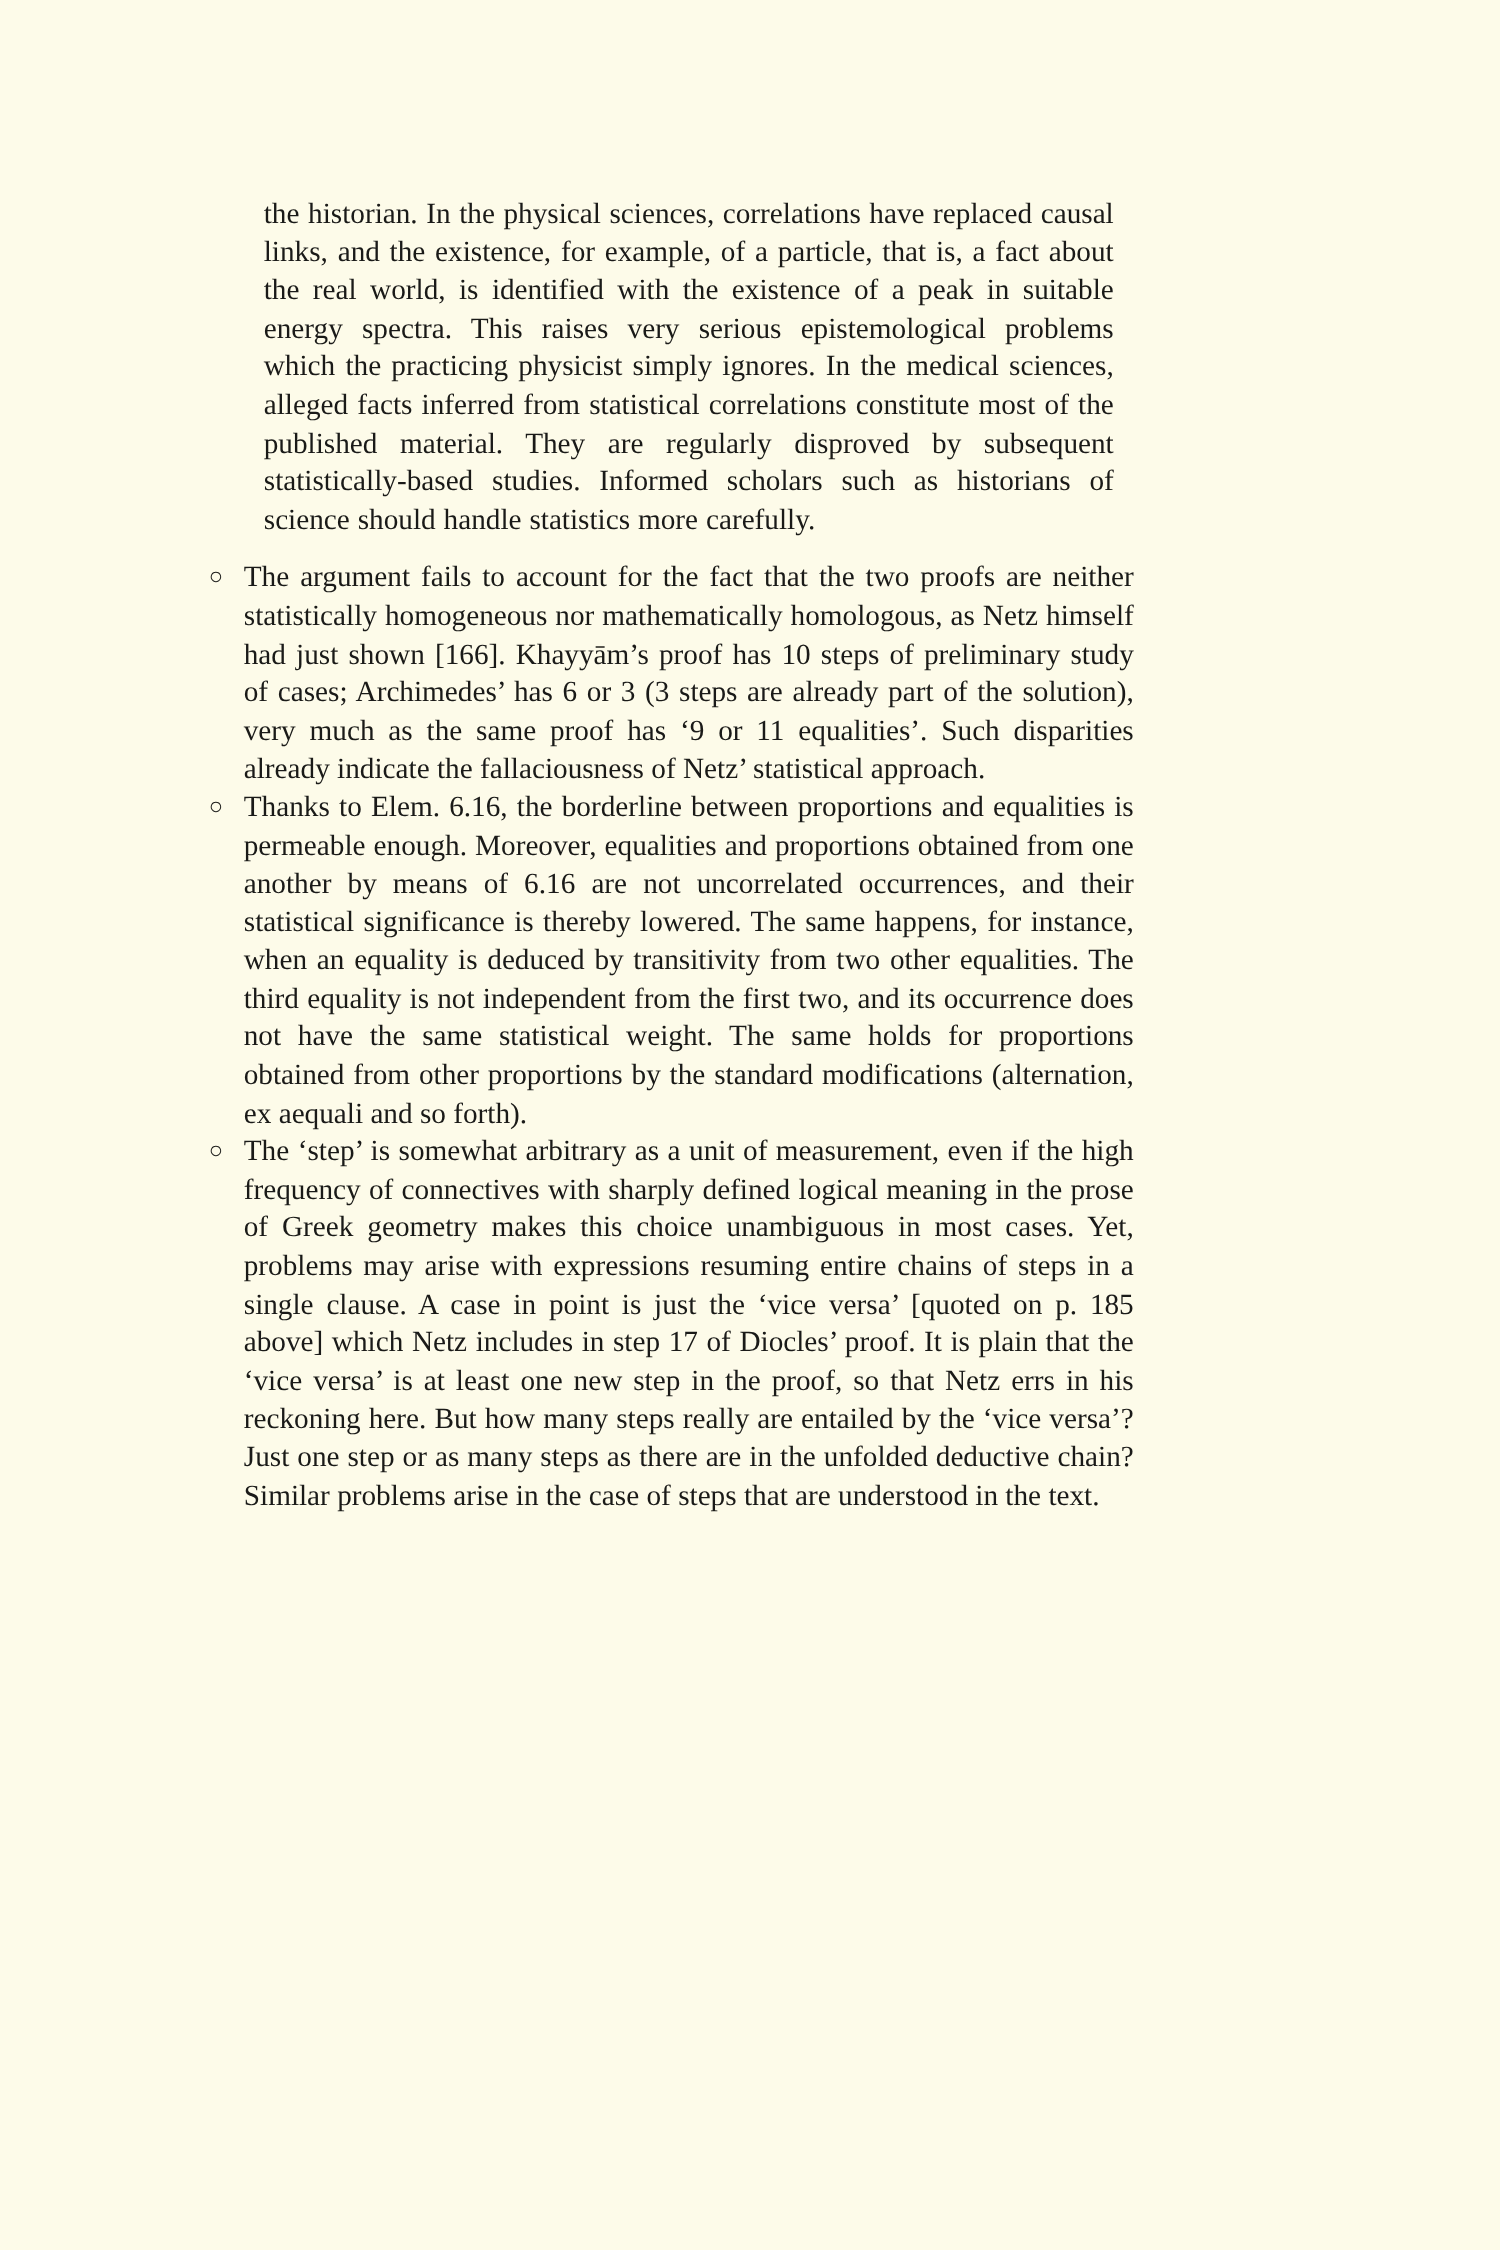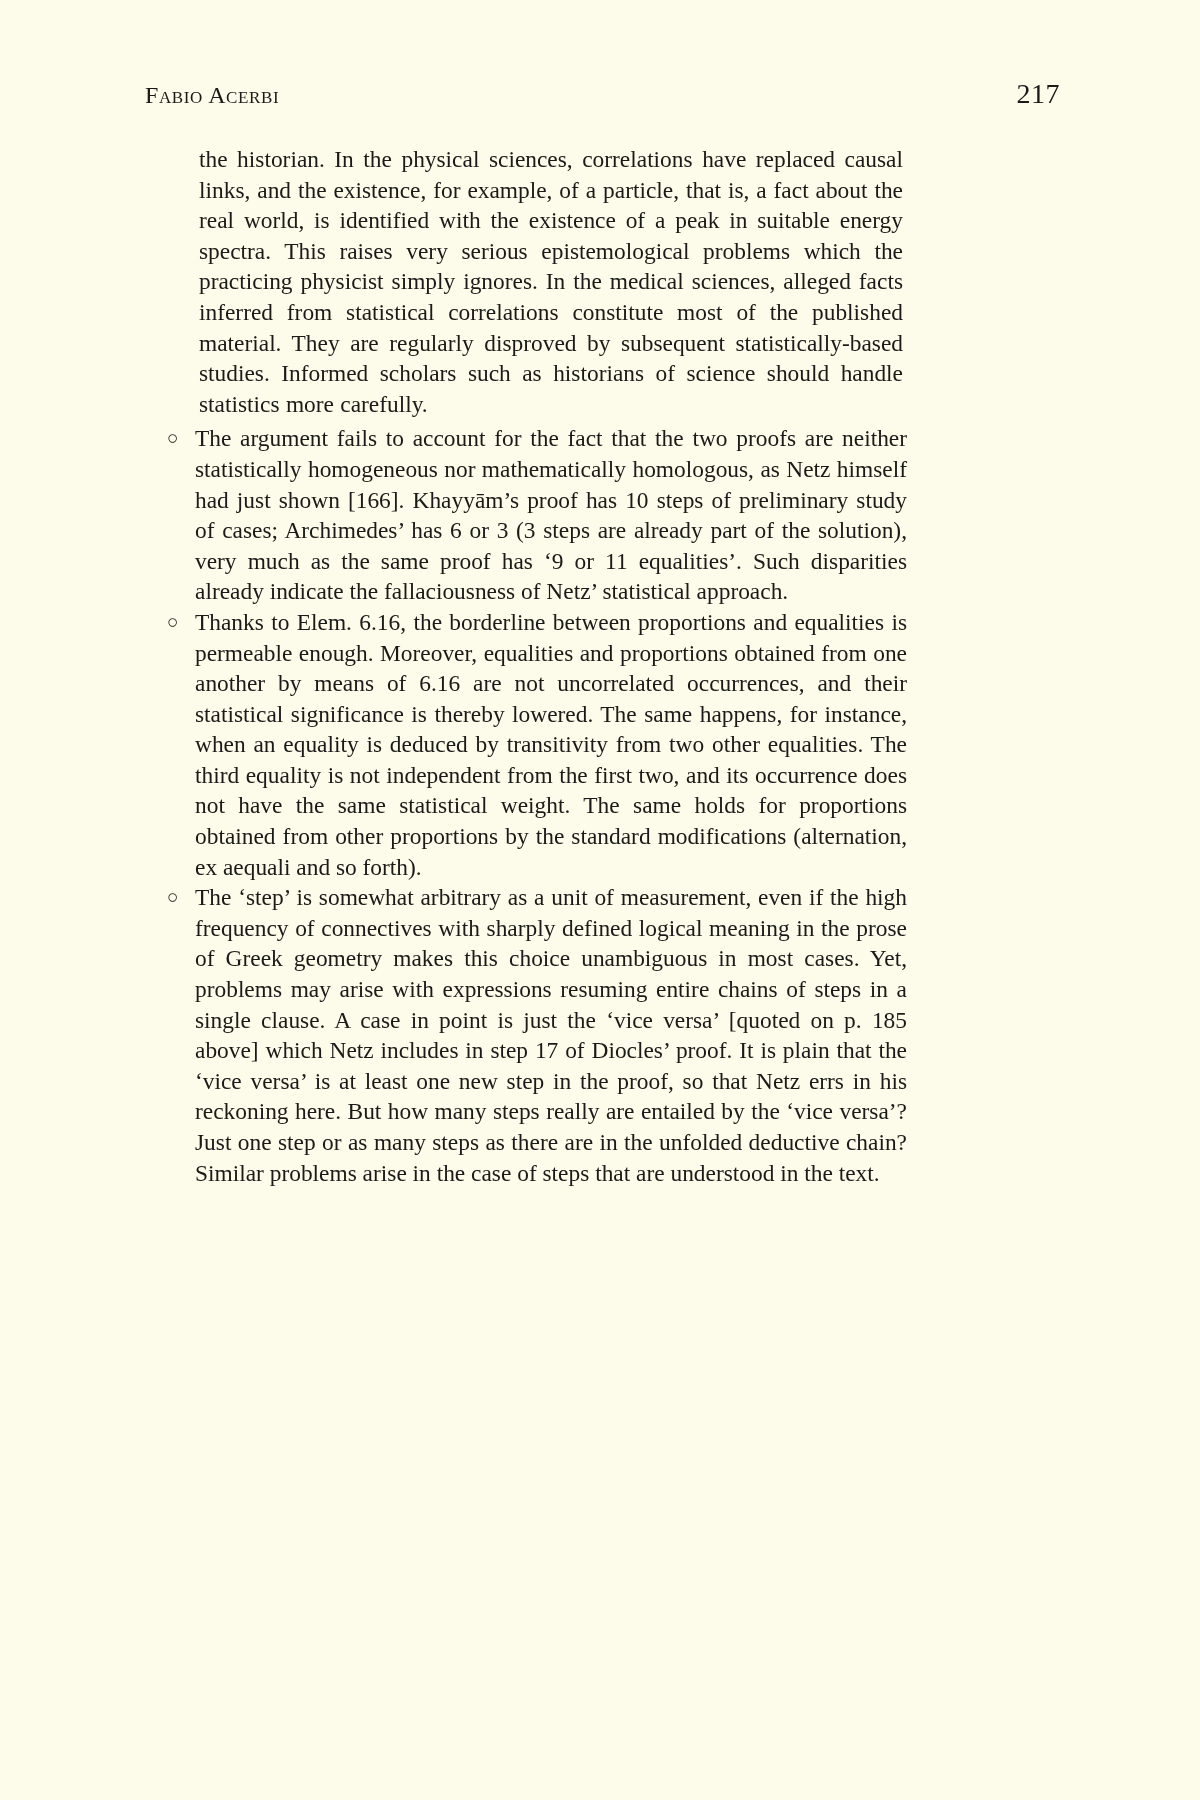--- a/index.html
+++ b/index.html
@@ -45,21 +45,21 @@
     position: absolute;
     left: 145px;
     top: 140px;
     width: 762px;
     font-size: 23.4px;
     line-height: 30.6px;
   }
   .para {
     text-align: justify;
     text-align-last: left;
-    margin: 4px;
+    margin: 16px;
     padding-left: 50px;
     hyphens: none;
     word-spacing: 0.02em;
   }
   .bullet-item {
     position: relative;
     text-align: justify;
     text-align-last: left;
     margin: 0;
     padding-left: 50px;
@@ -75,24 +75,20 @@
     text-align: left;
   }
   .it {
   }
 </style>
 </head>
 <body>
 
 <div class="page">
 
-  <div class="runhead">
-    <div class="runhead-author">Fabio Acerbi</div>
-    <div class="runhead-folio">217</div>
-  </div>
 
   <div class="textblock">
     <p class="para"><span>the historian.  In the physical sciences, correlations have replaced causal links, and the existence, for example, of a particle, that is, a fact about the real world, is identified with the existence of a peak in suitable energy spectra.  This raises very serious epistemological problems which the practicing physicist simply ignores.  In the medical sciences, alleged facts inferred from statistical correlations constitute most of the published material.  They are regularly disproved by subsequent statistically-based studies.  Informed scholars such as historians of science should handle statistics more carefully.</span></p>
 
     <div class="bullet-item">
       <span class="bullet-marker">○</span>
       <span><span>The argument fails to account for the fact that the two proofs are neither statistically homogeneous nor mathematically homologous, as Netz himself had just shown [166].  Khayyām’s proof has 10 steps of preliminary study of cases; Archimedes’ has 6 or 3 (3 steps are already part of the solution), very much as the same proof has ‘9 or 11 equalities’. Such disparities already indicate the fallaciousness of Netz’ statistical approach.</span></span>
     </div>
 
     <div class="bullet-item">

